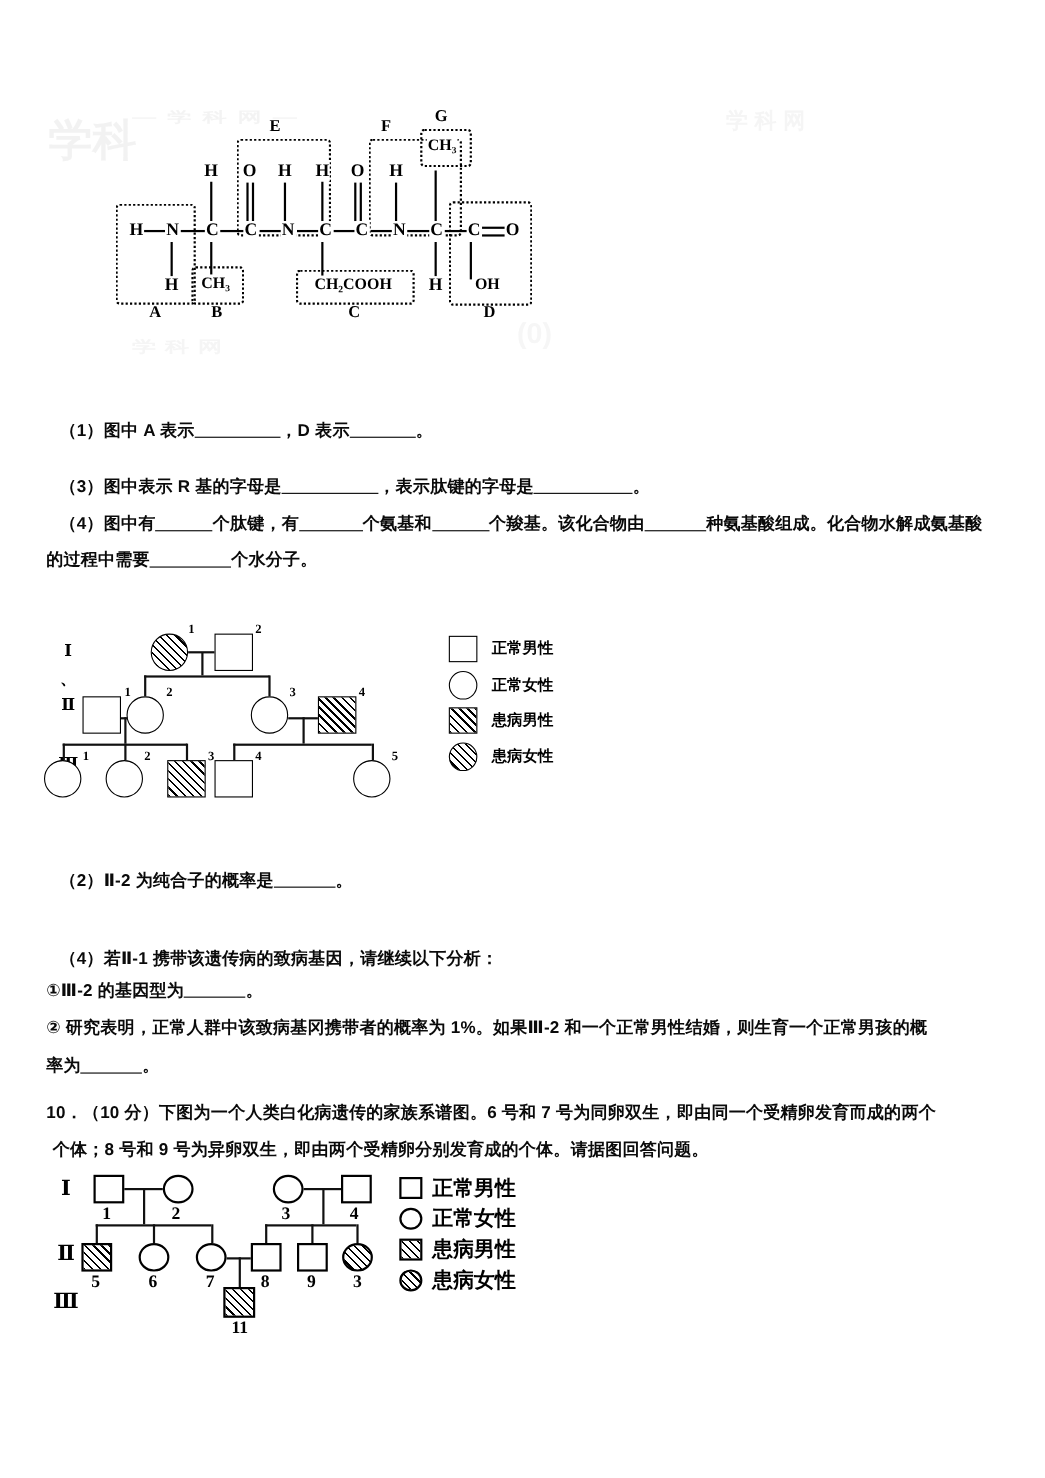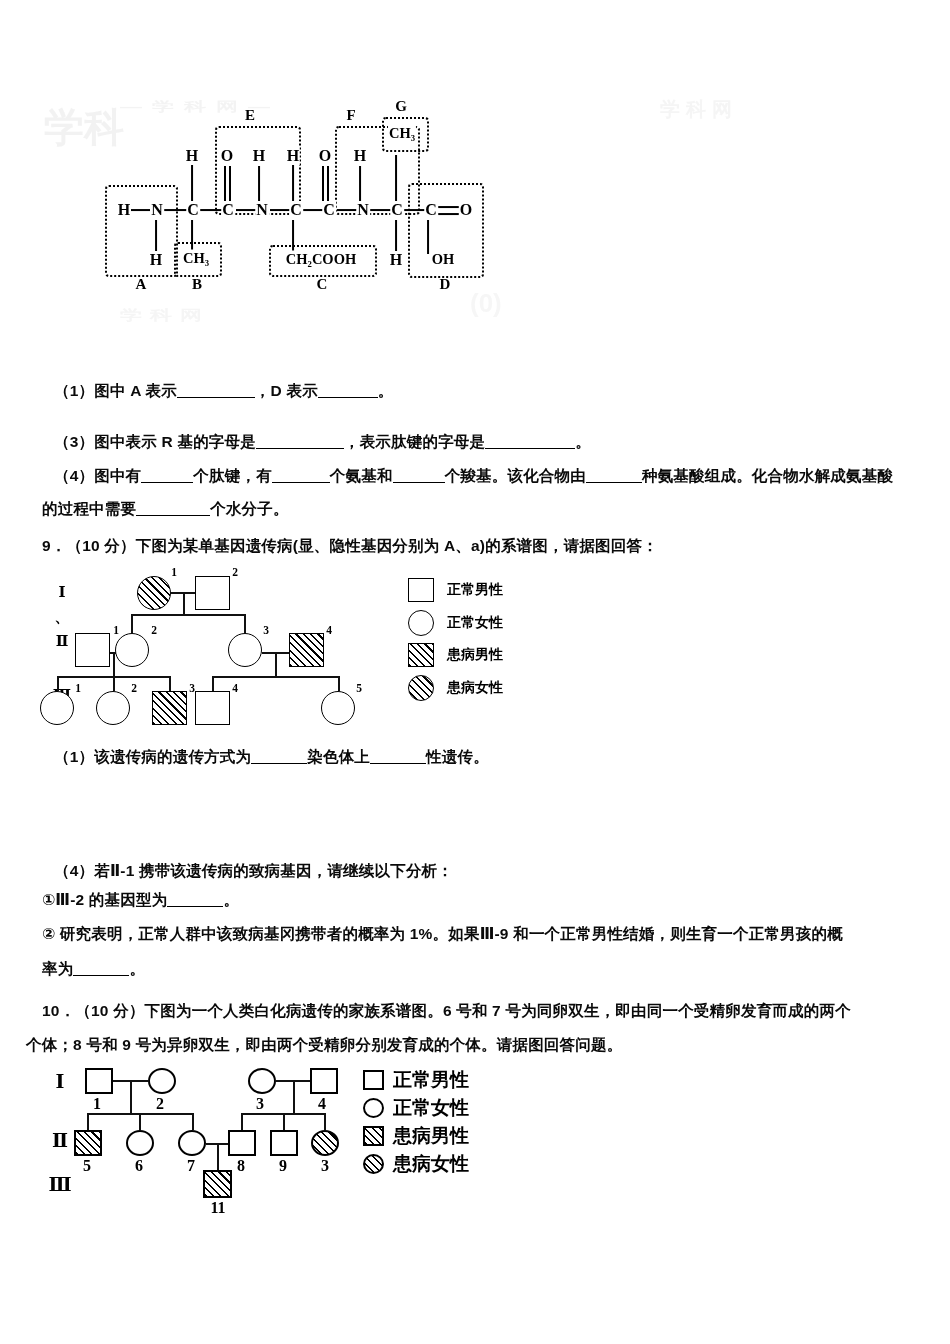--- a/index.html
+++ b/index.html
@@ -190,21 +190,20 @@
     <div class="atom" style="left:396px;top:170px;">H</div>
     <div class="atom sm" style="left:443px;top:169px;">OH</div>
 
   </div>
 
   <div class="qline" style="left:54px;top:357px;margin-top:24px;">（1）图中 A 表示<span class="blank" style="width: 78px;"></span>，D 表示<span class="blank" style="width: 60px;"></span>。</div>
   <div class="qline" style="left:54px;top:432px;">（3）图中表示 R 基的字母是<span class="blank" style="width: 88px;"></span>，表示肽键的字母是<span class="blank" style="width: 90px;"></span>。</div>
   <div class="qline" style="left:54px;top:466px;">（4）图中有<span class="blank" style="width: 52px;"></span>个肽键，有<span class="blank" style="width: 58px;"></span>个氨基和<span class="blank" style="width: 52px;"></span>个羧基。该化合物由<span class="blank" style="width: 56px;"></span>种氨基酸组成。化合物水解成氨基酸</div>
   <div class="qline" style="left:42px;top:499px;">的过程中需要<span class="blank" style="width: 74px;"></span>个水分子。</div>
 
-  <div class="qline" style="left:42px;top:536px;">9．（10 分）下图为某单基因遗传病(显、隐性基因分别为 A、a)的系谱图，请据图回答：</div>
 
   <div class="ped" id="ped1" style="left:40px;top:560px;width:520px;height:165px;">
 
     <div class="genlab" style="left:22px;top:32px;">Ⅰ</div>
     <div class="genlab" style="left:22px;top:57px;">、</div>
     <div class="genlab" style="left:22px;top:81px;">Ⅱ</div>
     <div class="genlab" style="left:22px;top:135px;">Ⅲ</div>
 
     <div class="ci hatch" style="left:97px;top:16px;width:34px;height:34px;"></div>
     <div class="idnum" style="left:134px;top:6px;">1</div>
@@ -270,28 +269,28 @@
     <div class="legrow" style="left:368px;top:83px;">
       <div class="sq hatch" style="position:relative;left:0;top:0;width:26px;height:24px;"></div>
       <span class="legtxt" style="margin-left:13px;font-size:14px;">患病男性</span>
     </div>
     <div class="legrow" style="left:368px;top:115px;">
       <div class="ci hatch" style="position:relative;left:0;top:0;width:26px;height:26px;"></div>
       <span class="legtxt" style="margin-left:13px;font-size:14px;">患病女性</span>
     </div>
   </div>
 
-  <div class="qline" style="left:54px;top:747px;">（1）该遗传病的遗传方式为<span class="blank" style="width: 56px;"></span>染色体上<span class="blank" style="width: 56px;"></span>性遗传。</div>
+  <div class="qline" style="left:54px;top:790px;">（2）Ⅱ-2 为纯合子的概率是<span class="blank" style="width: 56px;"></span>。</div>
   <div class="qline" style="left:54px;top:861px;">（4）若Ⅱ-1 携带该遗传病的致病基因，请继续以下分析：</div>
   <div class="qline" style="left:42px;top:890px;">①Ⅲ-2 的基因型为<span class="blank" style="width: 56px;"></span>。</div>
-  <div class="qline" style="left:42px;top:924px;">② 研究表明，正常人群中该致病基冈携带者的概率为 1%。如果Ⅲ-9 和一个正常男性结婚，则生育一个正常男孩的概</div>
+  <div class="qline" style="left:42px;top:924px;">② 研究表明，正常人群中该致病基冈携带者的概率为 1%。如果Ⅲ-2 和一个正常男性结婚，则生育一个正常男孩的概</div>
   <div class="qline" style="left:42px;top:959px;">率为<span class="blank" style="width: 56px;"></span>。</div>
 
   <div class="qline" style="left:42px;top:1001px;">10．（10 分）下图为一个人类白化病遗传的家族系谱图。6 号和 7 号为同卵双生，即由同一个受精卵发育而成的两个</div>
-  <div class="qline" style="left:26px;top:1035px;">个体；8 号和 9 号为异卵双生，即由两个受精卵分别发育成的个体。请据图回答问题。</div>
+  <div class="qline" style="left:48px;top:1035px;">个体；8 号和 9 号为异卵双生，即由两个受精卵分别发育成的个体。请据图回答问题。</div>
 
   <div class="ped" id="ped2" style="left:45px;top:1060px;width:500px;height:155px;">
 
     <div class="genlab" style="left:15px;top:21px;">Ⅰ</div>
     <div class="genlab" style="left:15px;top:80px;">Ⅱ</div>
     <div class="genlab" style="left:15px;top:124px;">Ⅲ</div>
 
     <div class="sq" style="left:40px;top:8px;width:28px;height:26px;"></div>
     <div class="idnum" style="left:52px;top:35px;">1</div>
 

